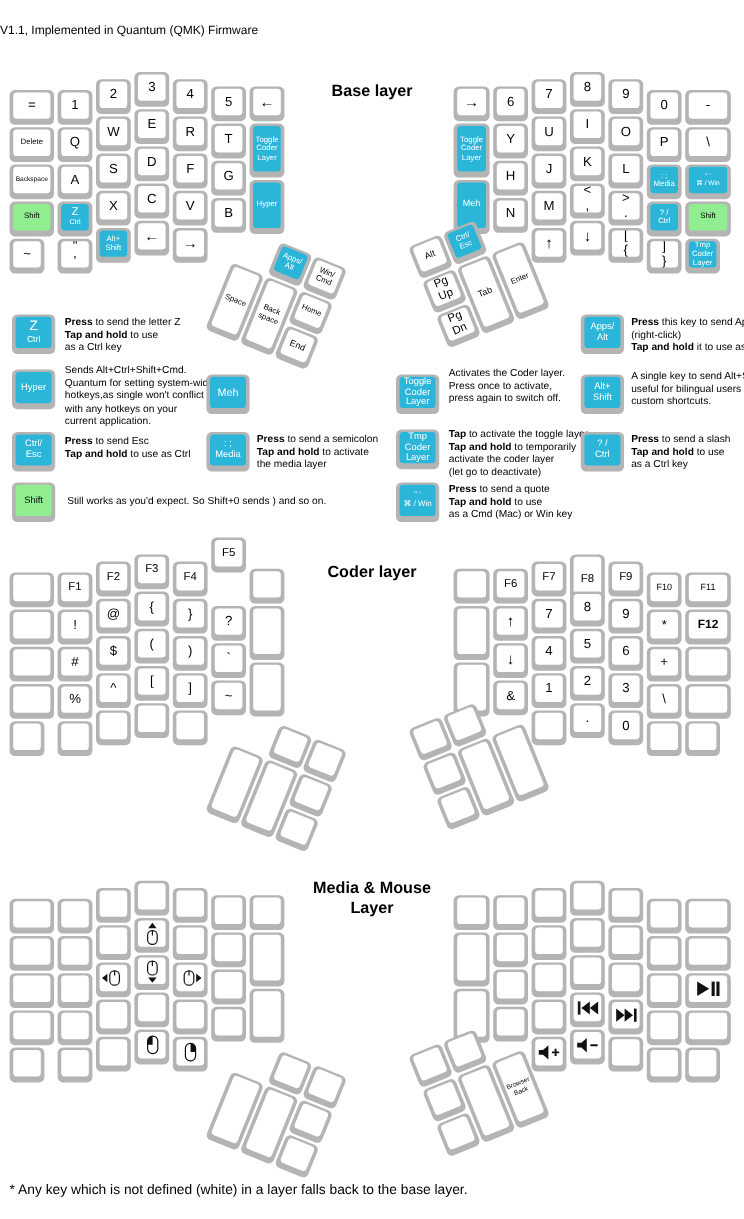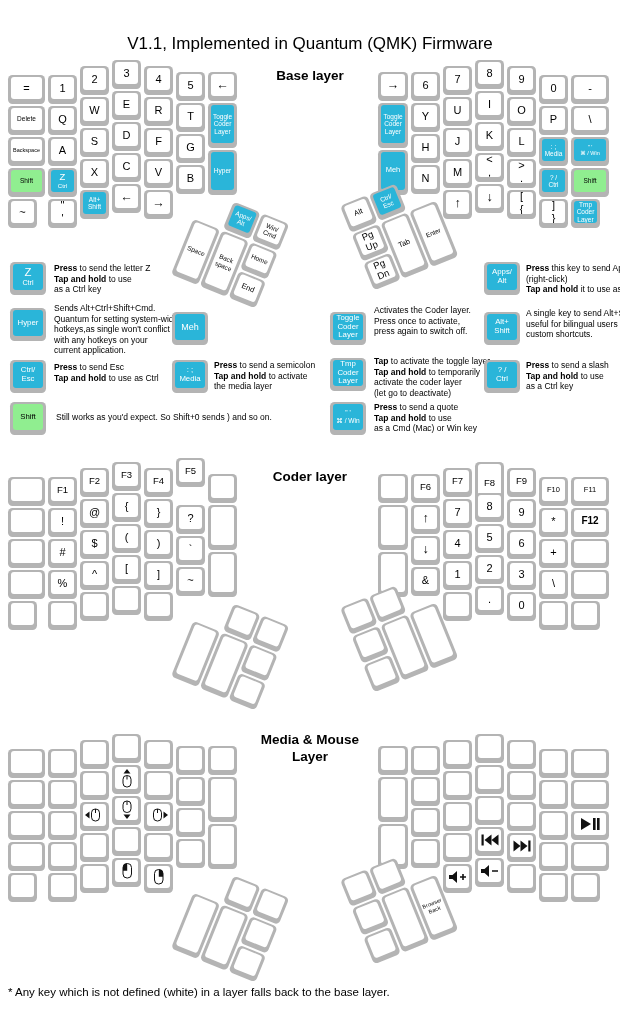--- a/index.html
+++ b/index.html
@@ -6,21 +6,21 @@
     --blue:#2ab5d9;
     --green:#90ee90;
     --kb:#b4b4b4;
   }
   *{margin:0;padding:0;box-sizing:border-box}
   html,body{background:#fff}
   body{width:620px;height:1016px;position:relative;overflow:hidden;
        font-family:"Liberation Sans","DejaVu Sans",sans-serif;color:#000}
   #canvas{position:absolute;left:0;top:0;width:620px;height:1016px;background:#fff}
   .page-title{position:absolute;top:2px;left:0;width:100%;text-align:center;font-size:23px;font-weight:400}
-  .page-subtitle{position:absolute;top:34px;left:0;width:100%;text-align:center;font-size:17px}
+  .page-subtitle{position:absolute;top:20px;left:0;width:100%;text-align:left;font-size:10px}
   .layer-heading{position:absolute;left:0;width:100%;text-align:center;font-weight:bold;font-size:13.5px;
                  white-space:pre-line;line-height:17px}
   #h-base{top:67px}
   #h-coder{top:468px}
   #h-media{top:731px}
   .board,.legend{position:absolute;left:0;top:0;width:620px;height:1016px;pointer-events:none}
   .key{position:absolute;background:var(--kb);border-radius:4.5px}
   .face{position:absolute;left:3px;right:3px;top:2px;bottom:5px;background:#fff;border-radius:3px;
         display:flex;flex-direction:column;align-items:center;justify-content:center;
         text-align:center;overflow:hidden;white-space:nowrap}
@@ -472,21 +472,21 @@
       <div class="key" style="left: 112px; top: 462px; width: 29px; height: 29px;">
         <div class="face">
           <div style="font-size: 9.5px; line-height: 10.925px;">F3</div>
         </div>
       </div>
       <div class="key" style="left: 144px; top: 468px; width: 29px; height: 29px;">
         <div class="face">
           <div style="font-size: 9.5px; line-height: 10.925px;">F4</div>
         </div>
       </div>
-      <div class="key" style="left: 176px; top: 458px; width: 29px; height: 29px;">
+      <div class="key" style="left: 176px; top: 448px; width: 29px; height: 29px;">
         <div class="face">
           <div style="font-size: 9.5px; line-height: 10.925px;">F5</div>
         </div>
       </div>
       <div class="key" style="left: 208px; top: 474px; width: 29px; height: 29px;">
         <div class="face"></div>
       </div>
       <div class="key" style="left: 8px; top: 508px; width: 37px; height: 29px;">
         <div class="face"></div>
       </div>

